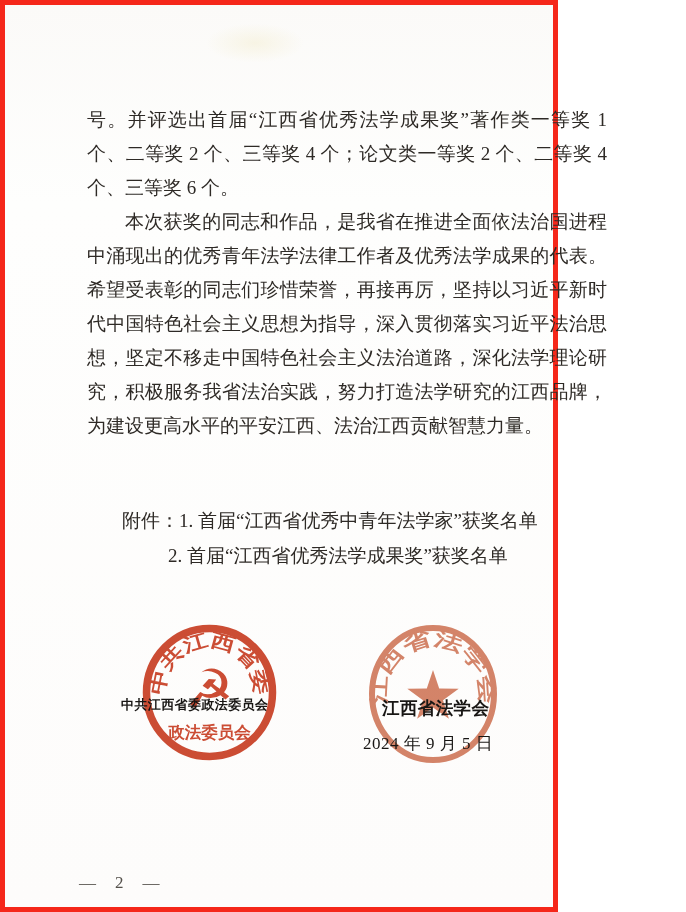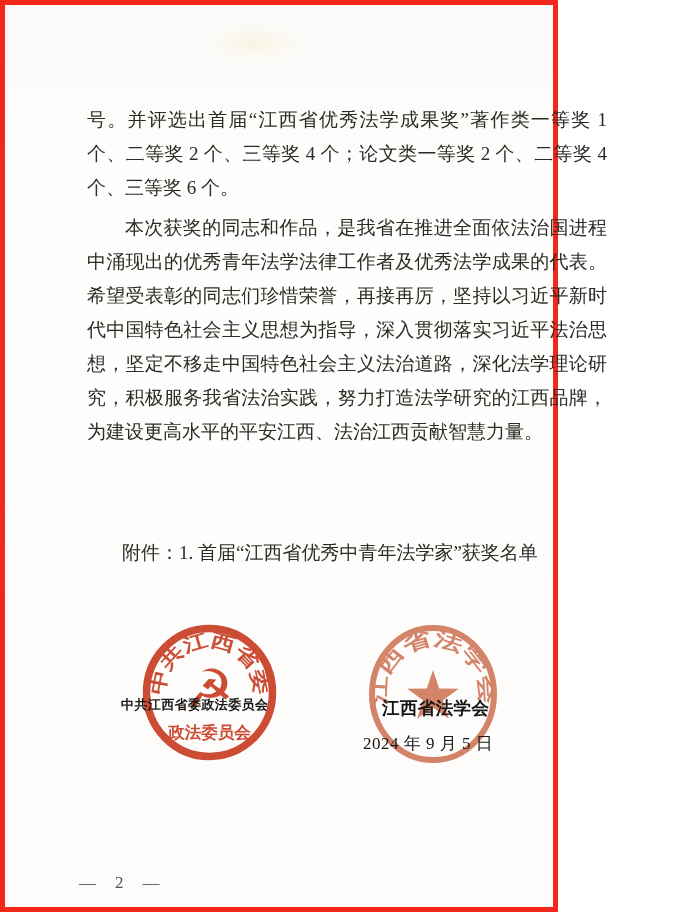--- a/index.html
+++ b/index.html
@@ -17,25 +17,25 @@
       radial-gradient(ellipse 55px 22px at 600px 28px, rgba(238,228,180,.22), transparent 70%),
       linear-gradient(180deg, #fbfaf8 0%, #fefefd 22%, #fdfcfb 100%);
   }
   .body-text {
     position: absolute; left: 82px; top: 98px; width: 520px;
     font-size: 19px; line-height: 34px;
     color: #2e2a26; font-weight: 500;
     text-align: justify;
   }
   .body-text .para { text-align: justify; text-align-last: left; }
-  .body-text .para.indent { text-indent: 2em; margin-top: 6px; }
+  .body-text .para.indent { text-indent: 2em; }
   .attachments {
     position: absolute; left: 85px; top: 498px; width: 520px;
     font-size: 19px; line-height: 35px;
-    color: #2e2a26; font-weight: 500; margin-top: 32px;
+    color: #2e2a26; font-weight: 500;
   }
   .attach-line-1 { padding-left: 32px; }
   .attach-line-2 { padding-left: 78px; }
   .seal { position: absolute; mix-blend-mode: multiply; }
   .seal-left  { left: 134px; top: 616px; width: 141px; height: 143px; opacity: .88; }
   .seal-right { left: 359px; top: 616px; width: 138px; height: 146px; opacity: .74; }
   .sig {
     position: absolute; color: #181614; font-weight: 600;
     white-space: nowrap; z-index: 3;
   }
@@ -52,20 +52,21 @@
 
 <div class="page">
 
   <div class="body-text">
     <p class="para">号。并评选出首届“江西省优秀法学成果奖”著作类一等奖 1 个、二等奖 2 个、三等奖 4 个；论文类一等奖 2 个、二等奖 4 个、三等奖 6 个。</p>
     <p class="para indent">本次获奖的同志和作品，是我省在推进全面依法治国进程中涌现出的优秀青年法学法律工作者及优秀法学成果的代表。希望受表彰的同志们珍惜荣誉，再接再厉，坚持以习近平新时代中国特色社会主义思想为指导，深入贯彻落实习近平法治思想，坚定不移走中国特色社会主义法治道路，深化法学理论研究，积极服务我省法治实践，努力打造法学研究的江西品牌，为建设更高水平的平安江西、法治江西贡献智慧力量。</p>
   </div>
 
   <div class="attachments">
     <div class="attach-line-1"><span>附件：</span><span>1. 首届“江西省优秀中青年法学家”获奖名单</span></div>
+    <div class="attach-line-2"><span>2. 首届“江西省优秀法学成果奖”获奖名单</span></div>
   </div>
 
   <svg class="seal seal-left" viewBox="0 0 141 143">
     <defs>
       <path id="arcL" d="M 27 82.6 A 45 45 0 1 1 114 82.6" fill="none"></path>
     </defs>
     <ellipse cx="70.5" cy="71.5" rx="63" ry="64" fill="none" stroke="#c63418" stroke-width="7.5"></ellipse>
     <text font-size="19" font-weight="600" fill="#c63418">
       <textPath href="#arcL" startOffset="8" textLength="148" lengthAdjust="spacingAndGlyphs">中共江西省委</textPath>
     </text>

